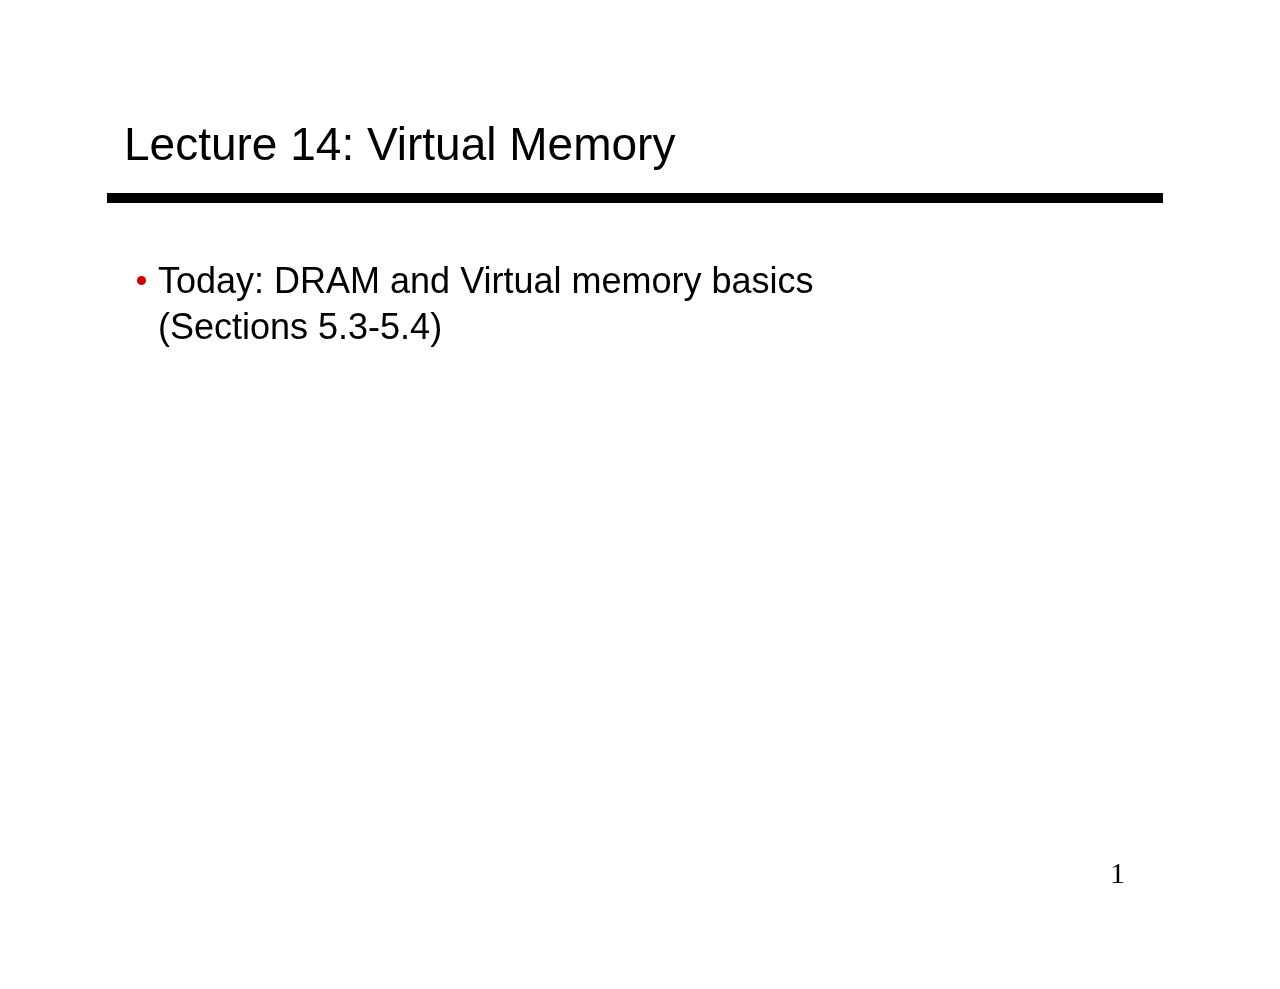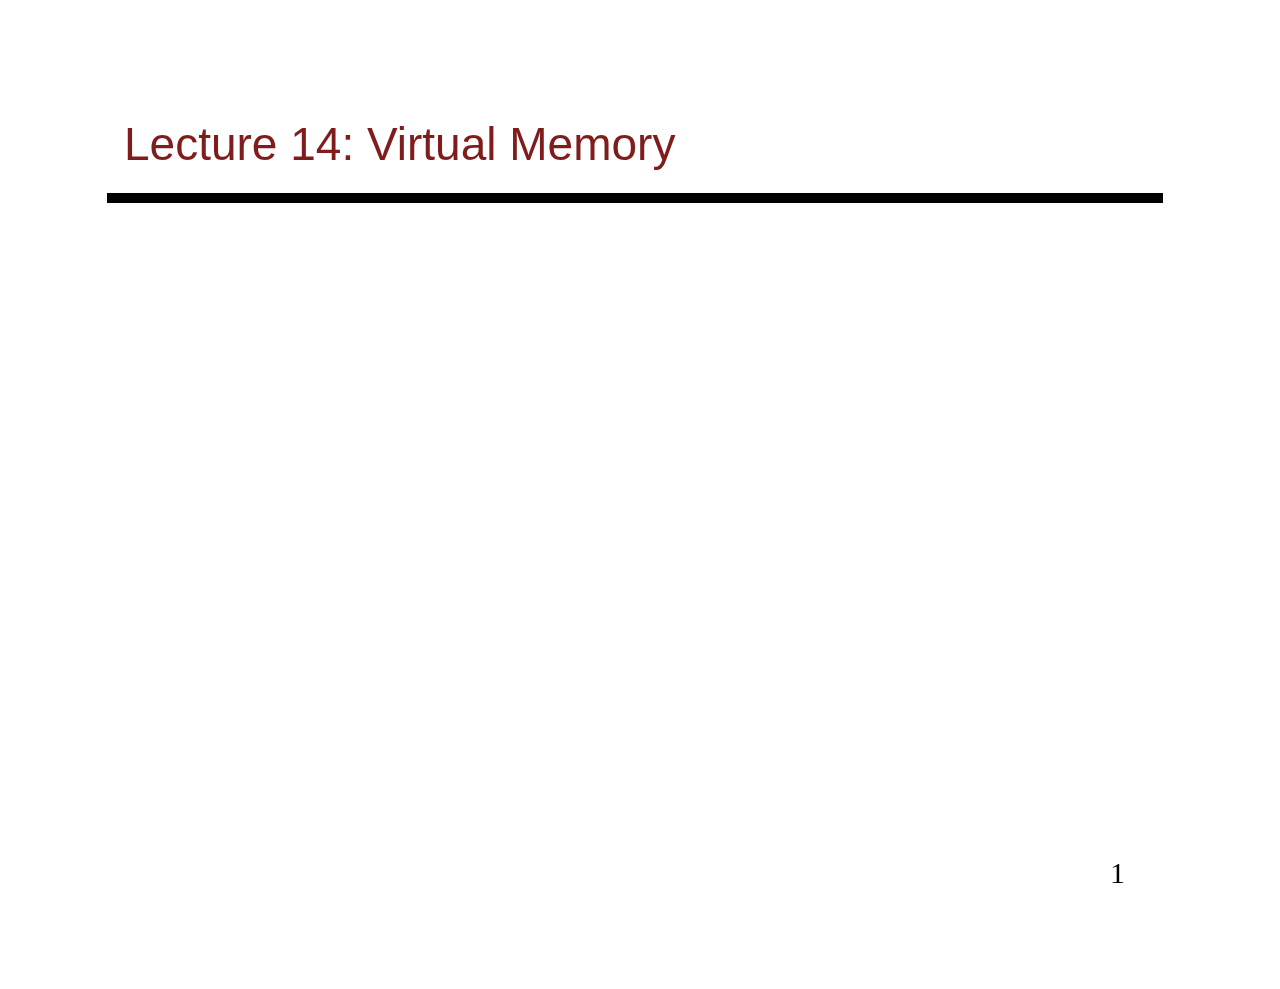--- a/index.html
+++ b/index.html
@@ -23,21 +23,21 @@
 
   
   .slide-title {
     position: absolute;
     left: 124px;
     top: 116px;
     font-family: "Liberation Sans", sans-serif;
     font-size: 46px;
     line-height: 56px;
     font-weight: 400;
-    color: #7f1d1d;
+    color: #000000;
     letter-spacing: 0px;
     white-space: nowrap;
   }
 
   
   .title-rule {
     position: absolute;
     left: 107px;
     top: 193px;
     width: 1056px;
@@ -91,16 +91,23 @@
 </style>
 </head>
 <body>
 
 <div class="slide">
 
   <div class="slide-title">Lecture 14: Virtual Memory</div>
 
   <div class="title-rule"></div>
 
+  <div class="body-content">
+    <div class="bullet-item">
+      <span class="bullet-marker"></span>
+      <span class="bullet-text">Today: DRAM and Virtual memory basics
+(Sections 5.3-5.4)</span>
+    </div>
+  </div>
 
   <div class="page-number">1</div>
 
 </div>
 
 </body></html>

